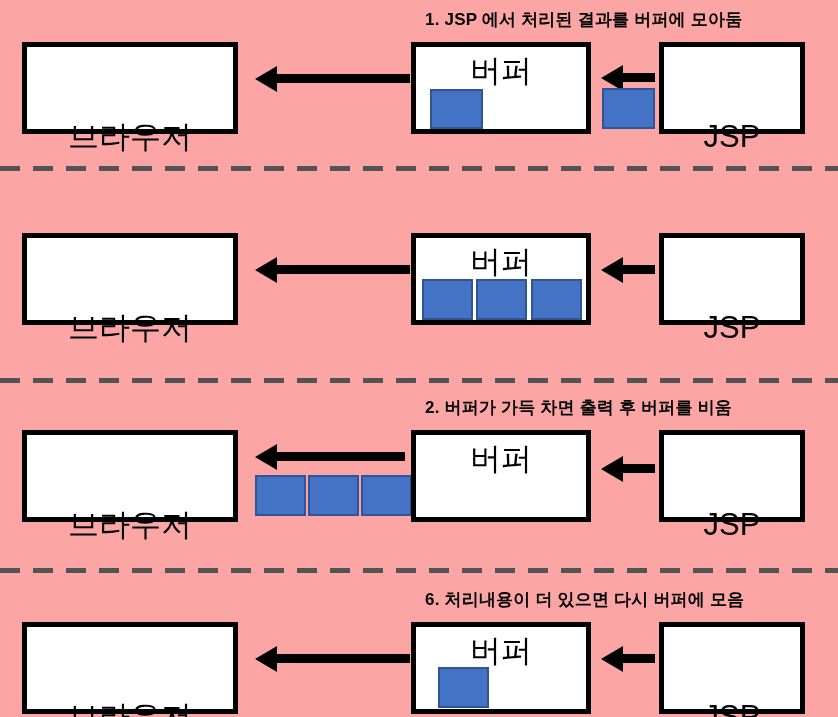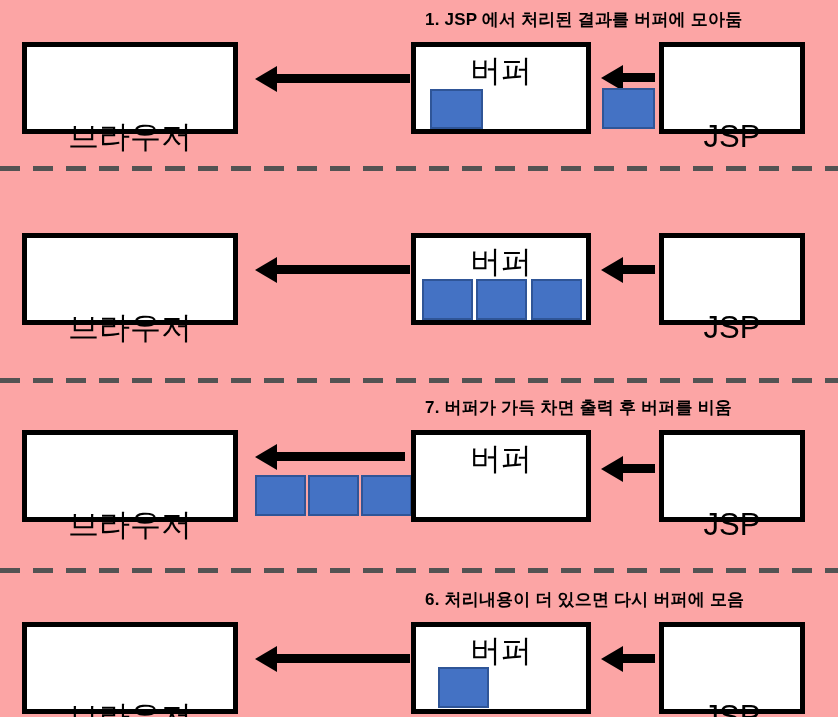--- a/index.html
+++ b/index.html
@@ -161,21 +161,21 @@
 
     <div class="box" style="left:659px; top:233px; width:146px; height:92px;">
       <div class="box-label centered">JSP</div>
     </div>
   </div>
 
   <div class="separator" style="top:378px;"></div>
 
   <div>
 
-    <div class="caption" style="left:425px; top:396px;">7. 버퍼가 가득 차면 출력 후 버퍼를 비움</div>
+    <div class="caption" style="left:425px; top:396px;">2. 버퍼가 가득 차면 출력 후 버퍼를 비움</div>
 
     <div class="box" style="left:22px; top:430px; width:216px; height:92px;">
       <div class="box-label centered">브라우저</div>
     </div>
 
     <div class="arrow" style="left:255px; top:452px; width:150px;">
       <div class="head"></div>
       <div class="shaft"></div>
     </div>
 

